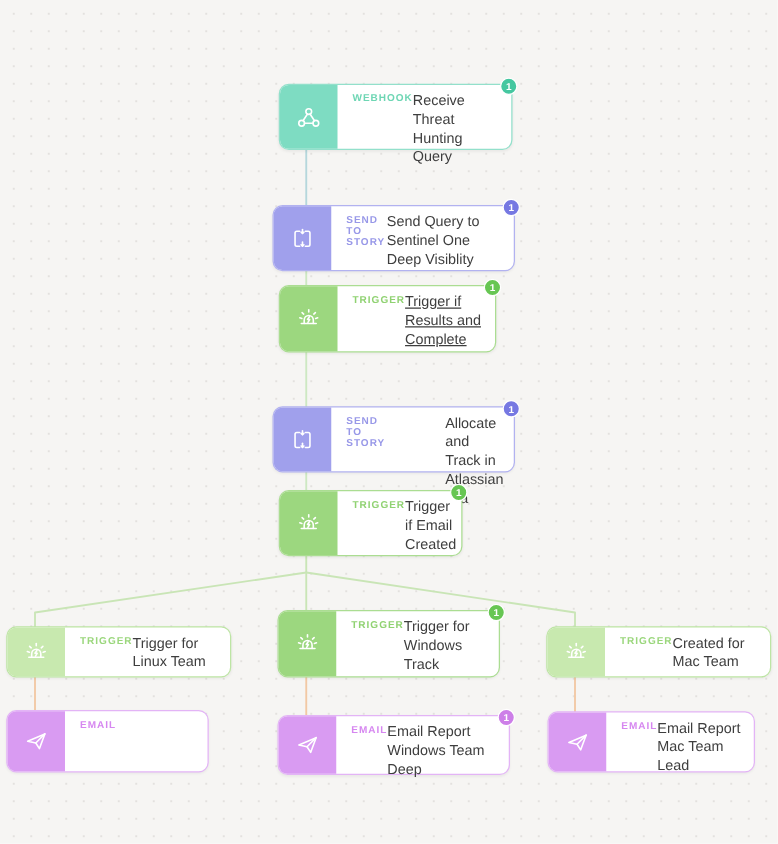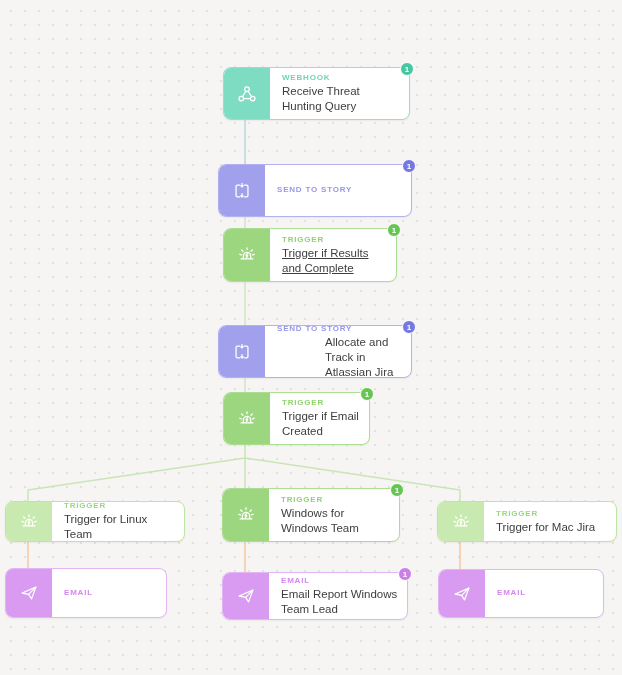--- a/index.html
+++ b/index.html
@@ -10,21 +10,21 @@
     position:absolute;display:flex;align-items:stretch;background:#fff;
     border:1px solid #ccc;border-radius:8px;box-sizing:border-box;
     box-shadow:0 1px 2px rgba(0,0,0,0.05);
   }
   .icon-col{
     width:46px;flex:none;display:flex;align-items:center;justify-content:center;
     border-radius:7px 0 0 7px;
   }
   .glyph{width:22px;height:22px;stroke:#fff;fill:none;stroke-width:1.4;
     stroke-linecap:round;stroke-linejoin:round;}
-  .content{flex:1;min-width:0;display:flex;flex-direction:column;justify-content:center;
+  .content{flex:1;min-width:0;display:flex;justify-content:flex-start;
     padding:6px 8px 6px 12px;}
   .type-label{font-size:8px;font-weight:bold;letter-spacing:0.8px;margin-bottom:2px;}
   .node-title{font-size:11.5px;line-height:15px;}
   .badge{
     position:absolute;top:-6px;right:-5px;width:14px;height:14px;border-radius:50%;
     border:1.5px solid #fff;box-sizing:border-box;color:#fff;font-size:8px;font-weight:bold;
     display:flex;align-items:center;justify-content:center;
   }
 </style>
 </head>
@@ -67,20 +67,21 @@
             <path d="M9.5 5.5 H7 Q5.5 5.5 5.5 7 V17 Q5.5 18.5 7 18.5 H9.5"></path>
             <path d="M14.5 5.5 H17 Q18.5 5.5 18.5 7 V17 Q18.5 18.5 17 18.5 H14.5"></path>
             <path d="M12 3.9 V7.3"></path>
             <path d="M10.8 6.2 L12 7.4 L13.2 6.2"></path>
             <path d="M12 14.9 V18.3"></path>
             <path d="M10.8 17.2 L12 18.4 L13.2 17.2"></path>
           </svg>
     </div>
     <div class="content">
       <div class="type-label" style="color: rgb(152, 152, 232);">SEND TO STORY</div>
+      <div class="node-title" style="color: rgb(62, 62, 62);">Send Query to Sentinel One Deep Visiblity</div>
     </div>
     <div class="badge" style="background: rgb(118, 120, 226);">1</div>
   </div>
       <div class="node" style="left: 223px; top: 228px; width: 174px; height: 54px; border-color: rgb(171, 221, 146);">
     <div class="icon-col" style="background: rgb(156, 215, 127);">
       <svg class="glyph" viewBox="0 0 24 24">
             <path d="M8 16 v-2.8 a4 4 0 0 1 8 0 V16"></path>
             <path d="M5.5 16.2 h13"></path>
             <path d="M12 4.2 v1.8"></path>
             <path d="M6.2 6.6 l1.4 1.3"></path>
@@ -159,40 +160,40 @@
             <path d="M12 4.2 v1.8"></path>
             <path d="M6.2 6.6 l1.4 1.3"></path>
             <path d="M17.8 6.6 l-1.4 1.3"></path>
             <path d="M4.2 11.2 l1.8 .6"></path>
             <path d="M19.8 11.2 l-1.8 .6"></path>
             <path d="M12.6 10.2 l-1.7 2.5 h1.9 l-1.5 2.4"></path>
           </svg>
     </div>
     <div class="content">
       <div class="type-label" style="color: rgb(144, 210, 114);">TRIGGER</div>
-      <div class="node-title" style="color: rgb(62, 62, 62);">Windows for Windows Team</div>
+      <div class="node-title" style="color: rgb(62, 62, 62);">Trigger for Windows Track</div>
     </div>
     <div class="badge" style="background: rgb(103, 198, 83);">1</div>
   </div>
       <div class="node" style="left: 437px; top: 501px; width: 180px; height: 41px; border-color: rgb(189, 229, 164);">
     <div class="icon-col" style="background: rgb(200, 233, 175);">
       <svg class="glyph" viewBox="0 0 24 24">
             <path d="M8 16 v-2.8 a4 4 0 0 1 8 0 V16"></path>
             <path d="M5.5 16.2 h13"></path>
             <path d="M12 4.2 v1.8"></path>
             <path d="M6.2 6.6 l1.4 1.3"></path>
             <path d="M17.8 6.6 l-1.4 1.3"></path>
             <path d="M4.2 11.2 l1.8 .6"></path>
             <path d="M19.8 11.2 l-1.8 .6"></path>
             <path d="M12.6 10.2 l-1.7 2.5 h1.9 l-1.5 2.4"></path>
           </svg>
     </div>
     <div class="content">
       <div class="type-label" style="color: rgb(155, 215, 125);">TRIGGER</div>
-      <div class="node-title" style="color: rgb(62, 62, 62);">Trigger for Mac Jira</div>
+      <div class="node-title" style="color: rgb(62, 62, 62);">Created for Mac Team</div>
     </div>
 
   </div>
       <div class="node" style="left: 5px; top: 568px; width: 162px; height: 50px; border-color: rgb(227, 180, 246);">
     <div class="icon-col" style="background: rgb(217, 155, 242);">
       <svg class="glyph" viewBox="0 0 24 24">
             <path d="M4.5 12 L19.5 5.6 L14.8 18.4 L11.6 13.5 Z"></path>
             <path d="M19.5 5.6 L11.6 13.5"></path>
           </svg>
     </div>
@@ -203,30 +204,31 @@
   </div>
       <div class="node" style="left: 222px; top: 572px; width: 186px; height: 48px; border-color: rgb(227, 180, 246);">
     <div class="icon-col" style="background: rgb(217, 155, 242);">
       <svg class="glyph" viewBox="0 0 24 24">
             <path d="M4.5 12 L19.5 5.6 L14.8 18.4 L11.6 13.5 Z"></path>
             <path d="M19.5 5.6 L11.6 13.5"></path>
           </svg>
     </div>
     <div class="content">
       <div class="type-label" style="color: rgb(214, 135, 240);">EMAIL</div>
-      <div class="node-title" style="color: rgb(62, 62, 62);">Email Report Windows Team Lead</div>
+      <div class="node-title" style="color: rgb(62, 62, 62);">Email Report Windows Team Deep</div>
     </div>
     <div class="badge" style="background: rgb(205, 127, 232);">1</div>
   </div>
       <div class="node" style="left: 438px; top: 569px; width: 166px; height: 49px; border-color: rgb(227, 180, 246);">
     <div class="icon-col" style="background: rgb(217, 155, 242);">
       <svg class="glyph" viewBox="0 0 24 24">
             <path d="M4.5 12 L19.5 5.6 L14.8 18.4 L11.6 13.5 Z"></path>
             <path d="M19.5 5.6 L11.6 13.5"></path>
           </svg>
     </div>
     <div class="content">
       <div class="type-label" style="color: rgb(214, 135, 240);">EMAIL</div>
+      <div class="node-title" style="color: rgb(62, 62, 62);">Email Report Mac Team Lead</div>
     </div>
 
   </div>
     </div>
 </div>
 
 </body></html>

